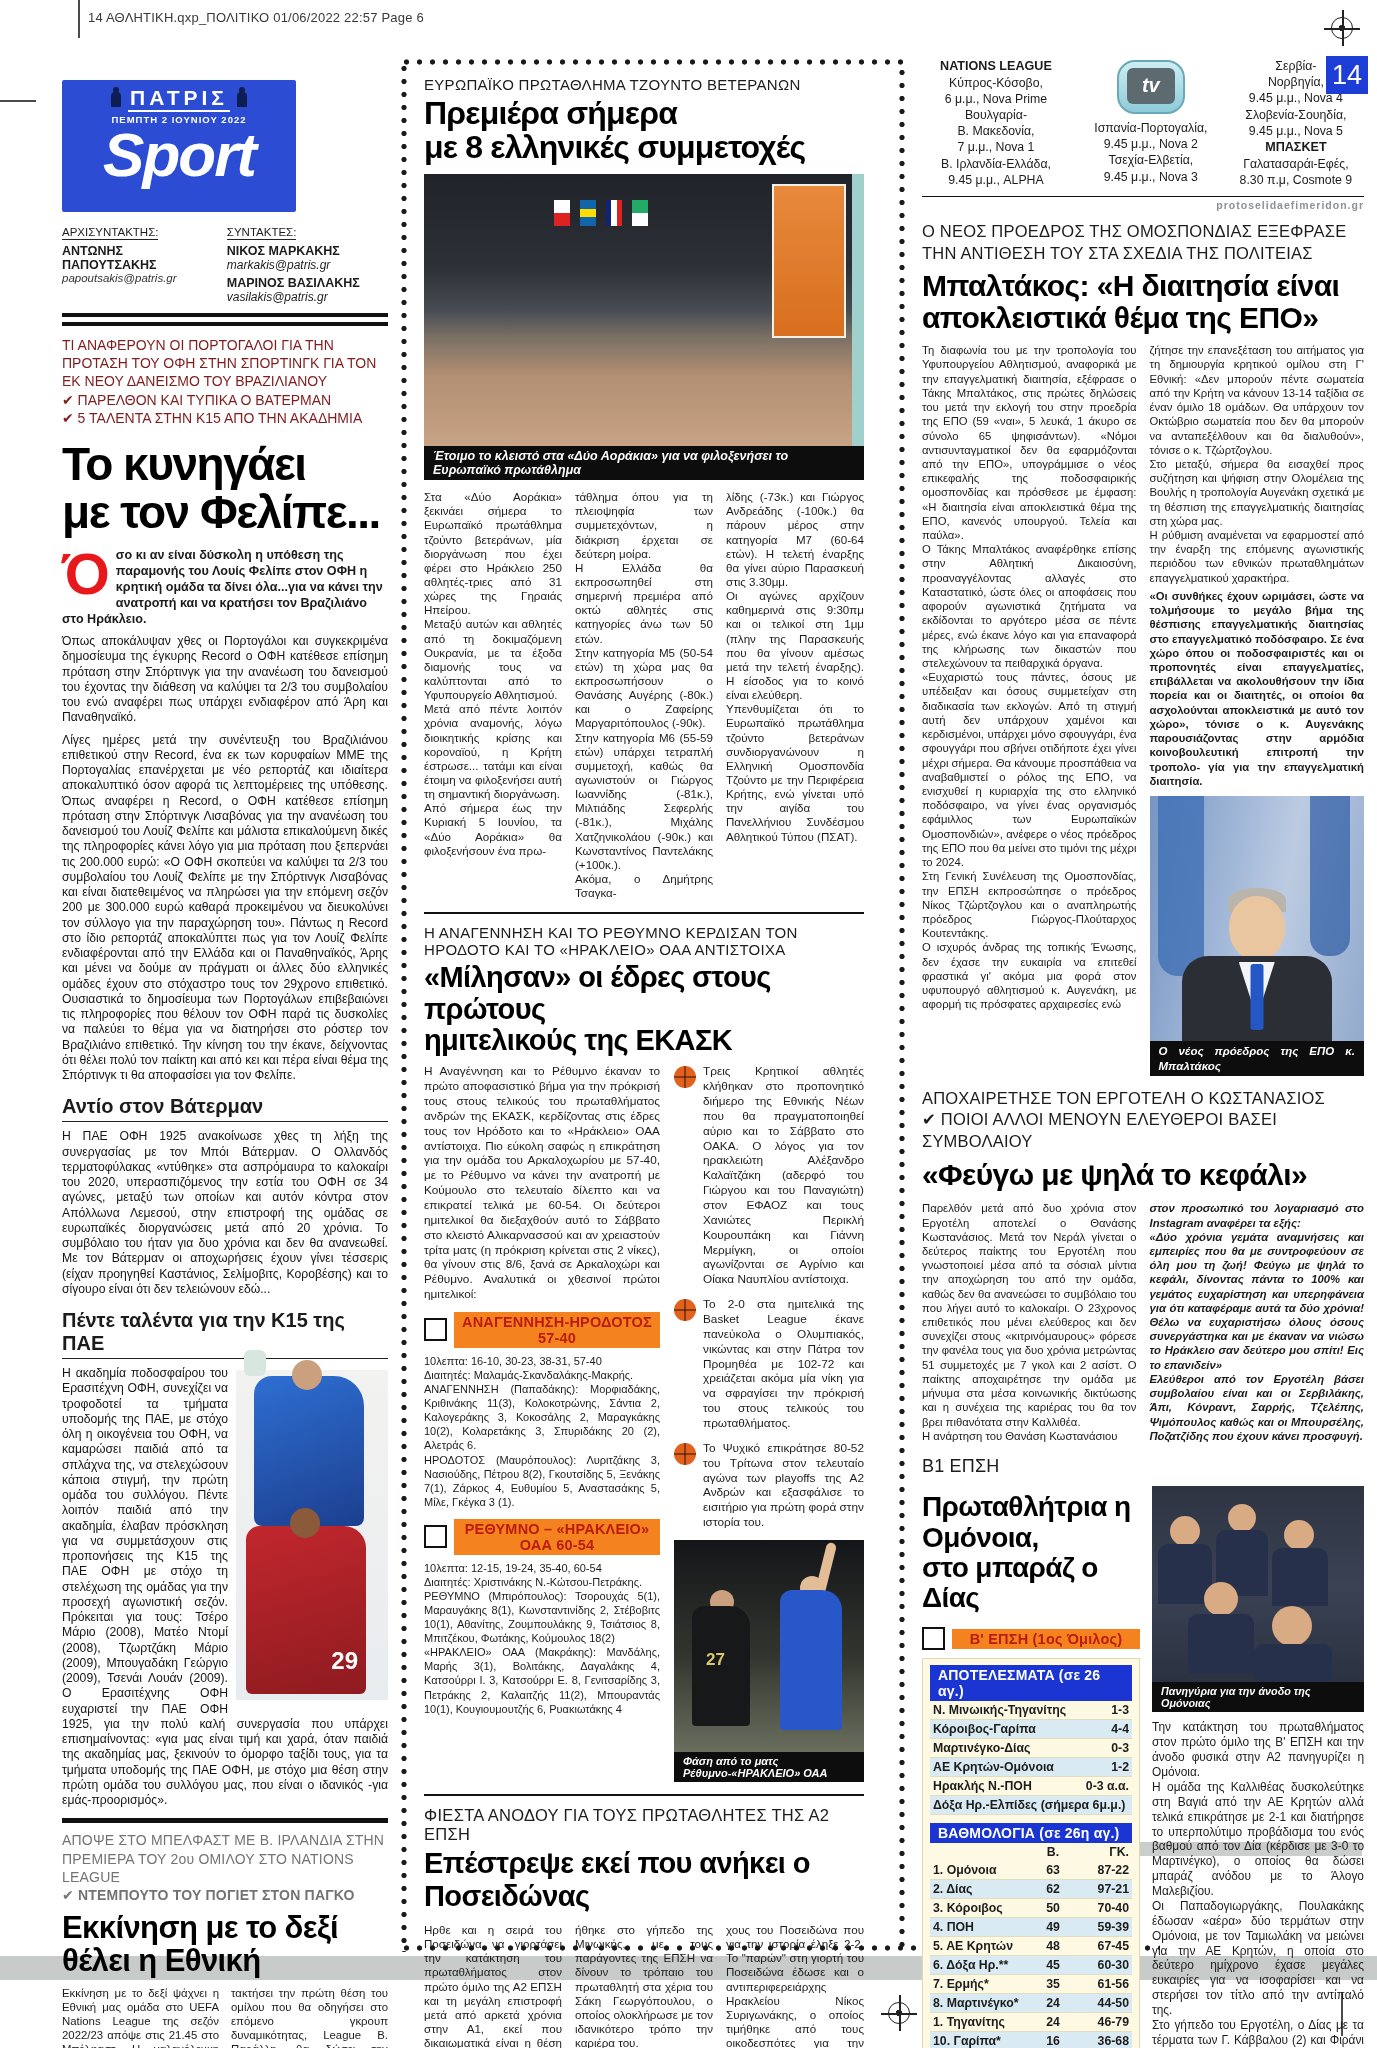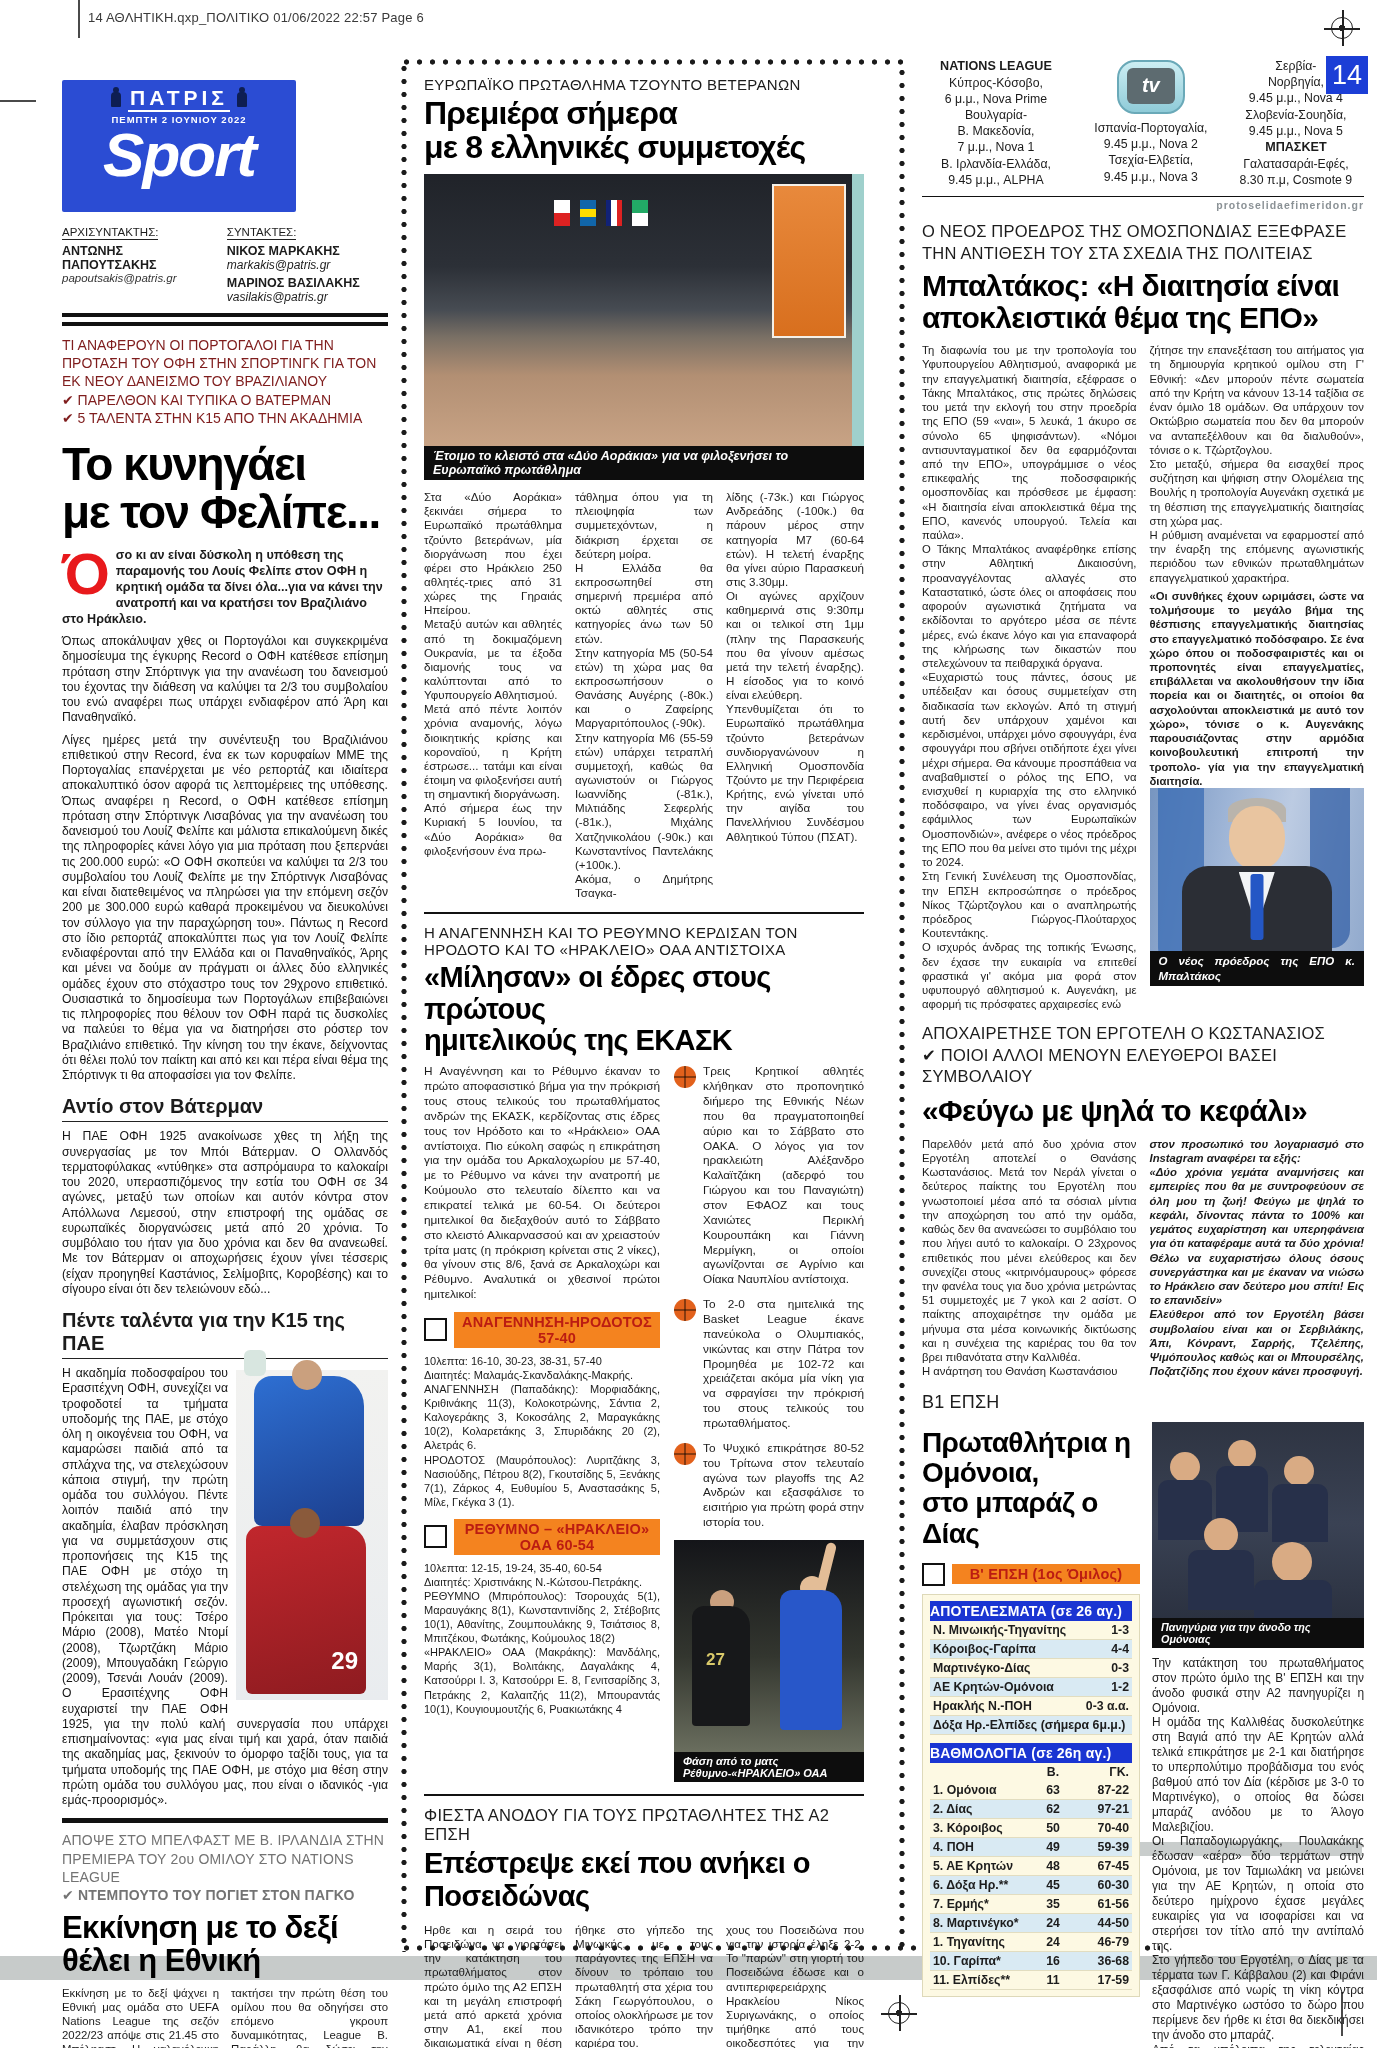--- a/index.html
+++ b/index.html
@@ -103,39 +103,39 @@
   .tvc3{width:130px;}
   .tvicon{width:64px;height:50px;border-radius:18px;background:linear-gradient(180deg,#cdeef3,#8fcbd8);border:2px solid #6aa9b8;position:relative;margin:2px 0 6px 0;}
   .tvicon .scr{position:absolute;inset:6px 8px 8px 8px;background:#5d6b70;border-radius:6px;color:#fff;font-weight:800;font-style:italic;font-size:20px;text-align:center;line-height:34px;}
   .pagenum{position:absolute;right:-4px;top:-2px;width:42px;height:38px;background:#1c3ed6;color:#fff;font-size:27px;font-weight:500;text-align:center;line-height:38px;}
   .tvrule{border-top:1.5px solid #111;margin-top:8px;}
   .wmark{font-size:10.5px;font-weight:700;color:#8b9296;letter-spacing:1px;text-align:right;margin-top:2px;}
   .rkicker{font-size:16.5px;line-height:1.3;margin-top:10px;letter-spacing:.2px;}
   .h-r{font-size:30px;font-weight:800;line-height:1.07;letter-spacing:-.6px;margin-top:6px;color:#000;}
   .rcols{display:flex;gap:13px;margin-top:9px;}
   .rcols>div{flex:1;font-size:11.9px;line-height:1.26;text-align:justify;}
-  .portrait{width:100%;height:198px;background:linear-gradient(100deg,#7795c0 0%,#9db4d6 32%,#bccbe2 58%,#8fa8cc 100%);}
+  .portrait{width:100%;height:280px;margin-top:8px;background:linear-gradient(100deg,#7795c0 0%,#9db4d6 32%,#bccbe2 58%,#8fa8cc 100%);}
   .fl1{position:absolute;left:8px;top:0;width:46px;height:180px;background:#3f6fb5;opacity:.8;border-radius:0 0 20px 20px;}
   .fl2{position:absolute;right:14px;top:0;width:40px;height:160px;background:#2d5ba4;opacity:.7;border-radius:0 0 18px 18px;}
   .suit{position:absolute;left:50%;transform:translateX(-50%);bottom:0;width:150px;height:120px;background:#2b2e35;border-radius:26px 26px 0 0;}
   .shirt{position:absolute;left:50%;transform:translateX(-50%);bottom:58px;width:36px;height:56px;background:#f2f4f6;clip-path:polygon(0 0,100% 0,50% 100%);}
   .tie{position:absolute;left:50%;transform:translateX(-50%);bottom:46px;width:13px;height:66px;background:#2457c5;border-radius:3px;}
   .phead{position:absolute;left:50%;transform:translateX(-50%);bottom:116px;width:56px;height:64px;border-radius:48%;background:#e9c5a0;}
   .phair{position:absolute;left:50%;transform:translateX(-50%);bottom:164px;width:58px;height:24px;border-radius:50% 50% 0 0;background:#b9b4ac;}
   .portcap{position:absolute;left:0;right:0;bottom:0;}
   .h-fe{font-size:30px;font-weight:800;letter-spacing:-.6px;margin-top:6px;color:#000;}
   .b1row{display:flex;gap:12px;margin-top:8px;}
   .b1a{width:218px;}
   .b1b{width:212px;}
   .omophoto{width:212px;height:226px;background:linear-gradient(180deg,#2e3442 0%,#3a4254 45%,#262c3a 100%);}
   .omophoto .fc{position:absolute;border-radius:50%;background:#d9ab84;}
   .omophoto .bd{position:absolute;background:#27304a;border-radius:10px 10px 0 0;}
   .b1txt{font-size:11.9px;line-height:1.25;text-align:justify;margin-top:8px;}
   .tablewrap{background:#fdf9e3;border:1px solid #ded9b9;padding:6px 7px;margin-top:8px;}
-  .bluebar{background:#1a35d2;color:#fff;font-weight:700;font-size:14px;padding:2px 0;letter-spacing:.2px;}
+  .bluebar{background:#1a35d2;color:#fff;font-weight:700;font-size:14px;padding:2px 8px;letter-spacing:.2px;}
   .resrow{display:flex;justify-content:space-between;font-weight:700;font-size:12.3px;padding:2px 3px;border-bottom:1px solid #e2ddc0;}
   .resrow.alt{background:#d9eaf3;}
   .strow{display:grid;grid-template-columns:1fr 36px 58px;font-weight:700;font-size:12.3px;padding:2px 3px;border-bottom:1px solid #e2ddc0;}
   .strow.alt{background:#d9eaf3;}
   .strow .n2{text-align:center;}
   .strow .n3{text-align:right;}
   .sthdr{display:grid;grid-template-columns:1fr 36px 58px;font-weight:700;font-size:12.3px;padding:2px 3px;}
   .sthdr .n2{text-align:center;}.sthdr .n3{text-align:right;}
 </style>
 </head>

